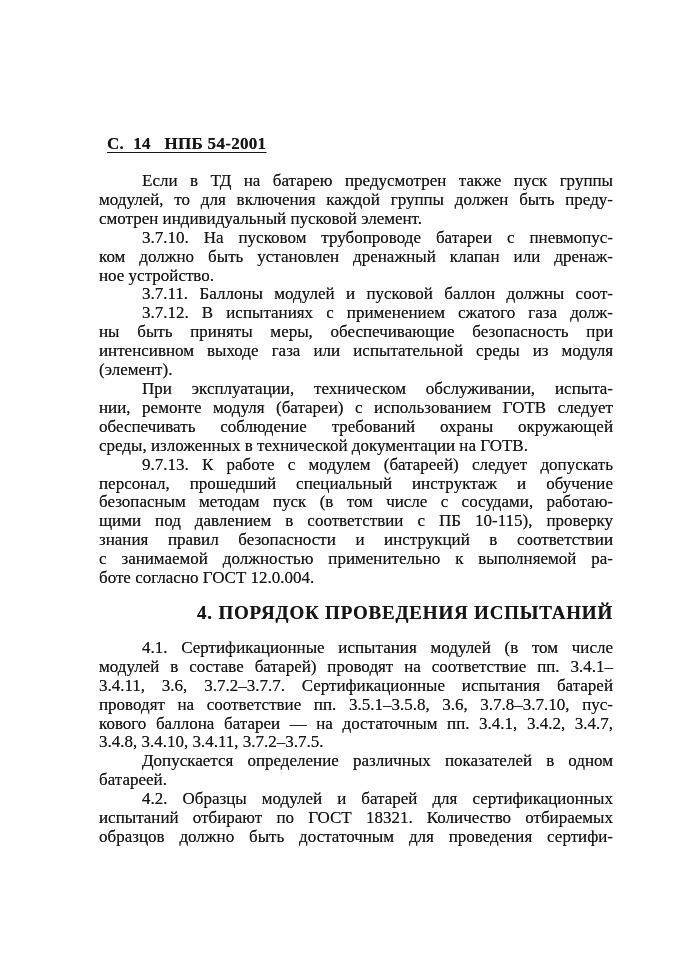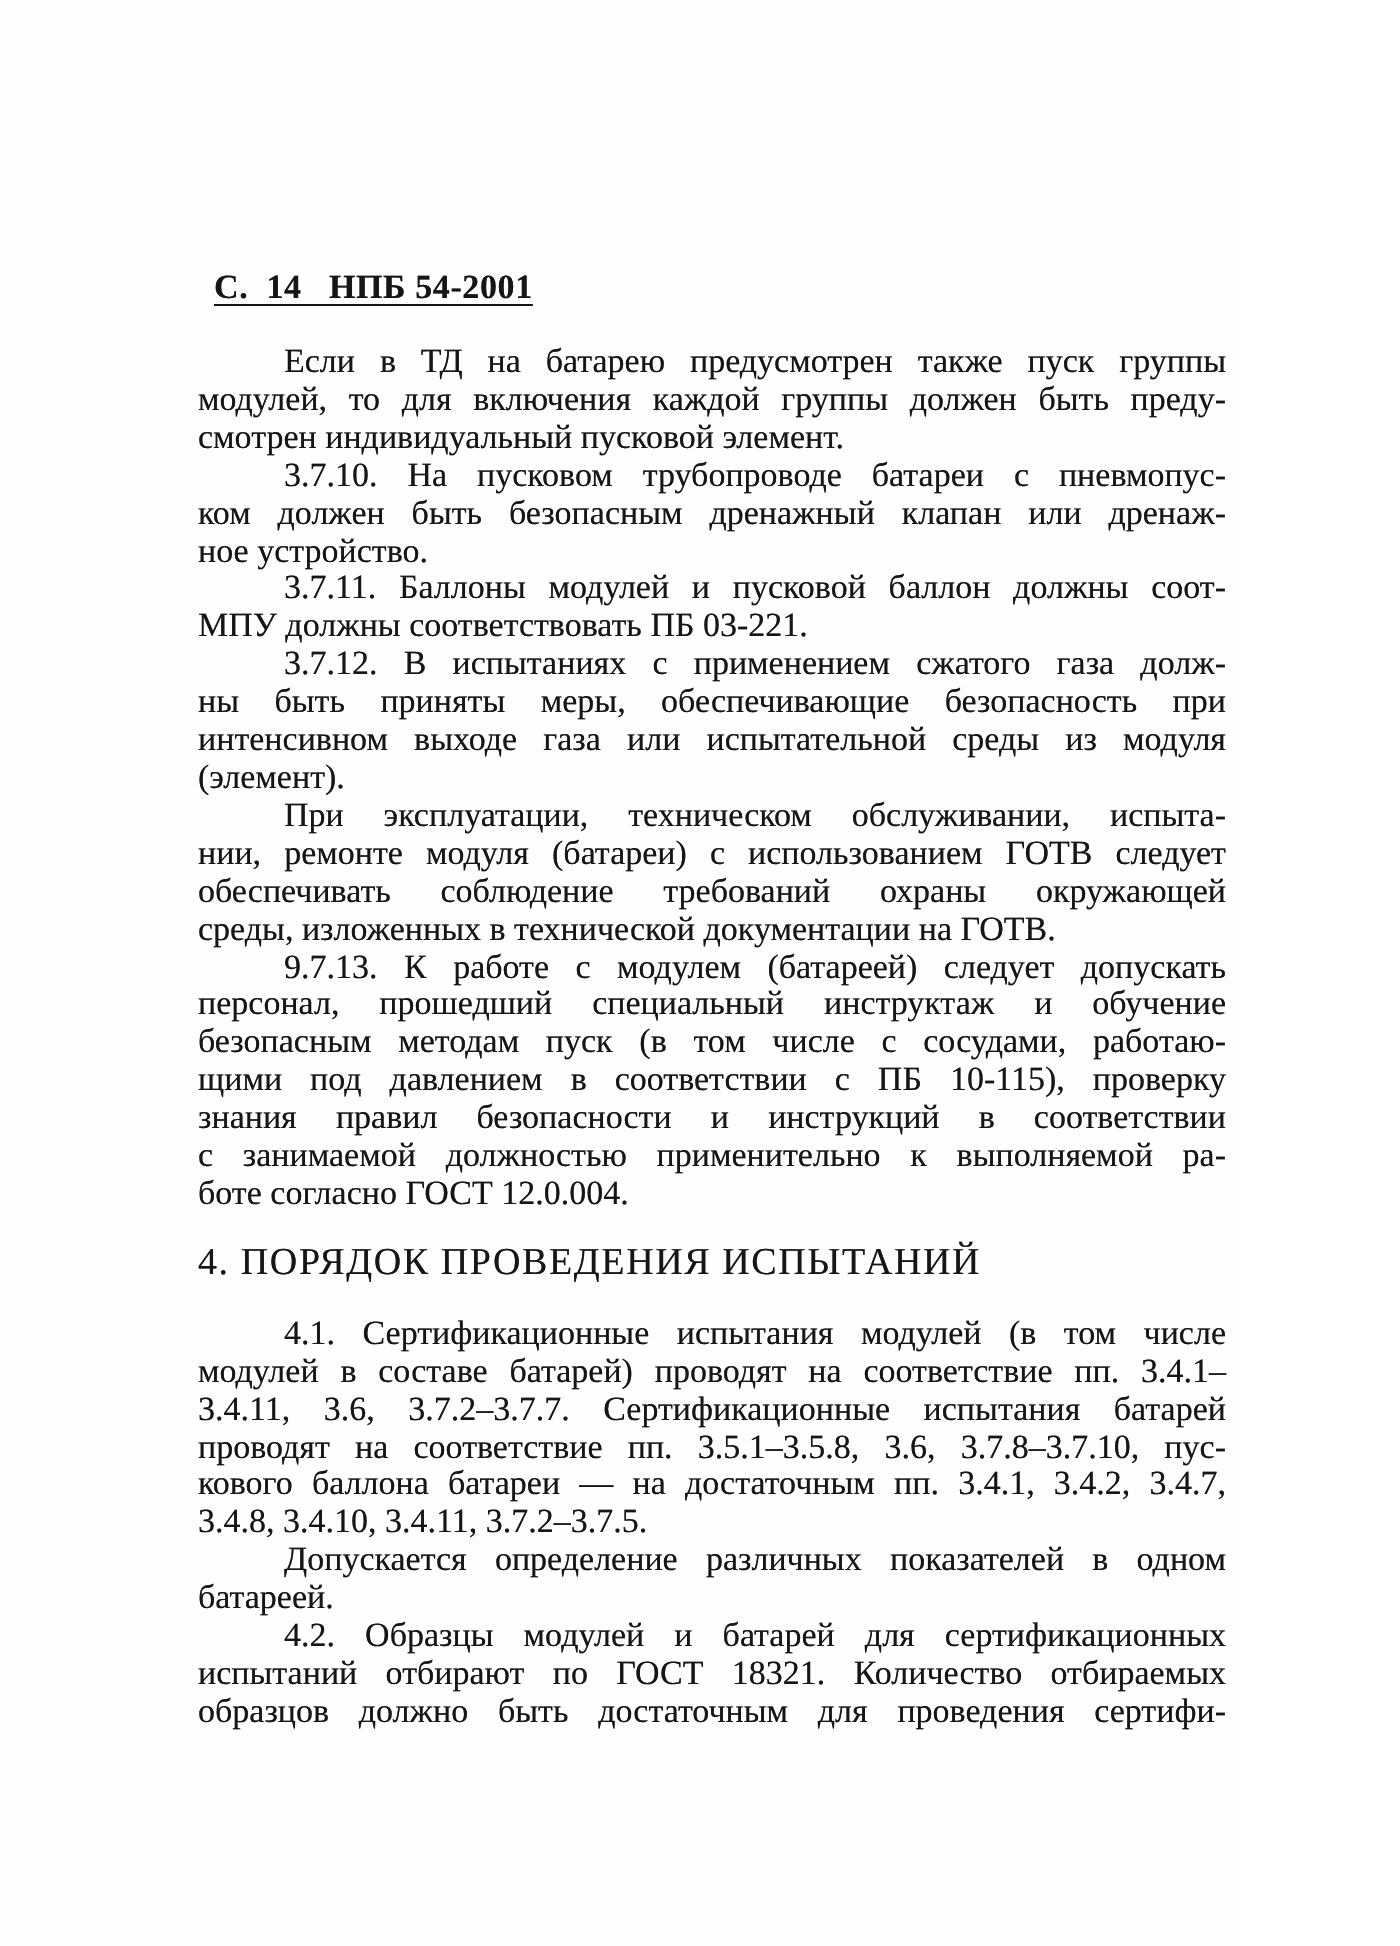--- a/index.html
+++ b/index.html
@@ -35,22 +35,22 @@
   .para { margin: 0; padding: 0; }
   .ln {
     display: block;
     text-align: justify;
     text-align-last: justify;
   }
   .ln.first { text-indent: 43px; }
   .ln.end { text-align-last: left; }
   .section-heading {
     font-size: 19px;
-    font-weight: 400;
-    text-align: left;
+    font-weight: 700;
+    text-align: right;
     letter-spacing: 0.8px;
     line-height: 26px;
     margin: 12px 0 13px 0;
   }
 </style>
 </head>
 <body>
 
 <div class="page">
 
@@ -59,27 +59,26 @@
   <div class="doc-body">
 
     <p class="para">
       <span class="ln first">Если в ТД на батарею предусмотрен также пуск группы</span>
       <span class="ln">модулей, то для включения каждой группы должен быть преду-</span>
       <span class="ln end">смотрен индивидуальный пусковой элемент.</span>
     </p>
 
     <p class="para">
       <span class="ln first">3.7.10. На пусковом трубопроводе батареи с пневмопус-</span>
-      <span class="ln">ком должен быть безопасным дренажный клапан или дренаж-</span>
+      <span class="ln">ком должно быть установлен дренажный клапан или дренаж-</span>
       <span class="ln end">ное устройство.</span>
     </p>
 
     <p class="para">
       <span class="ln first">3.7.11. Баллоны модулей и пусковой баллон должны соот-</span>
-      <span class="ln end">МПУ должны соответствовать ПБ 03-221.</span>
     </p>
 
     <p class="para">
       <span class="ln first">3.7.12. В испытаниях с применением сжатого газа долж-</span>
       <span class="ln">ны быть приняты меры, обеспечивающие безопасность при</span>
       <span class="ln">интенсивном выходе газа или испытательной среды из модуля</span>
       <span class="ln end">(элемент).</span>
     </p>
 
     <p class="para">

